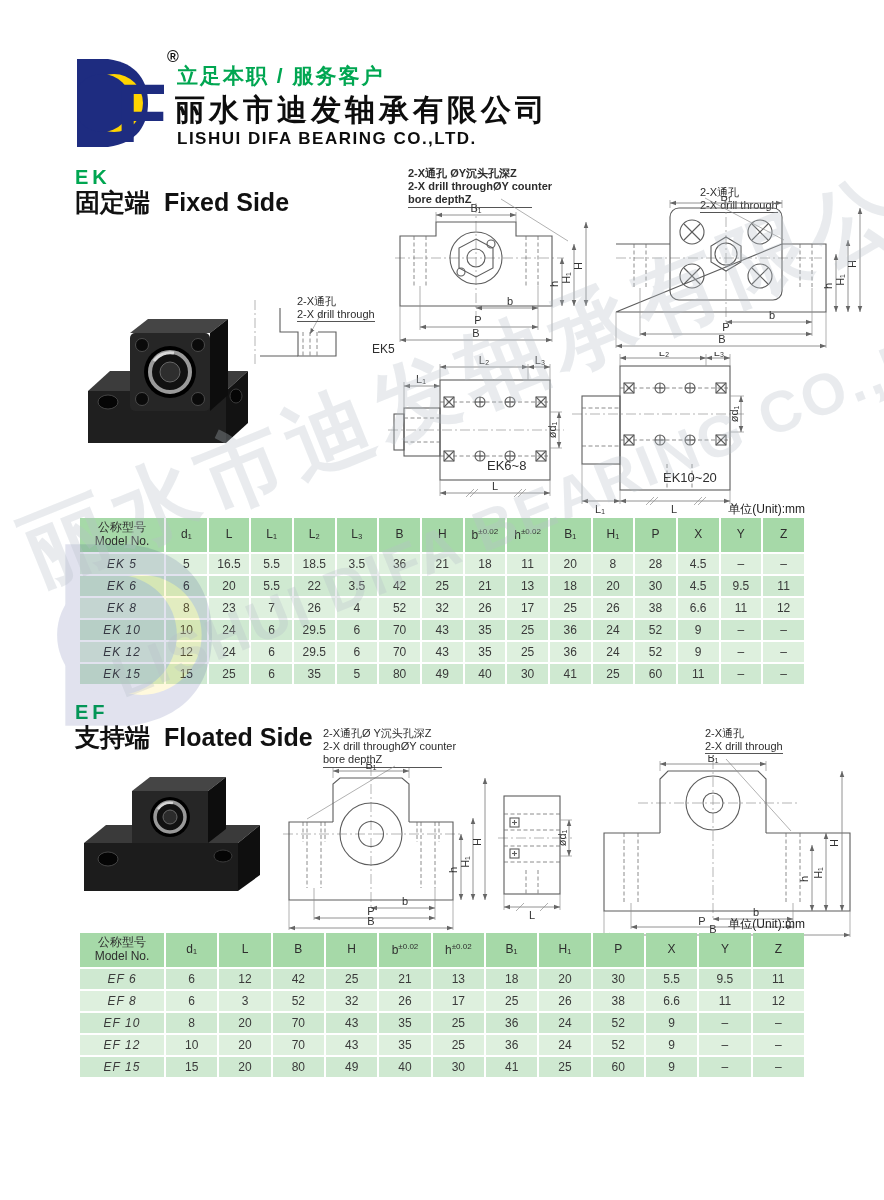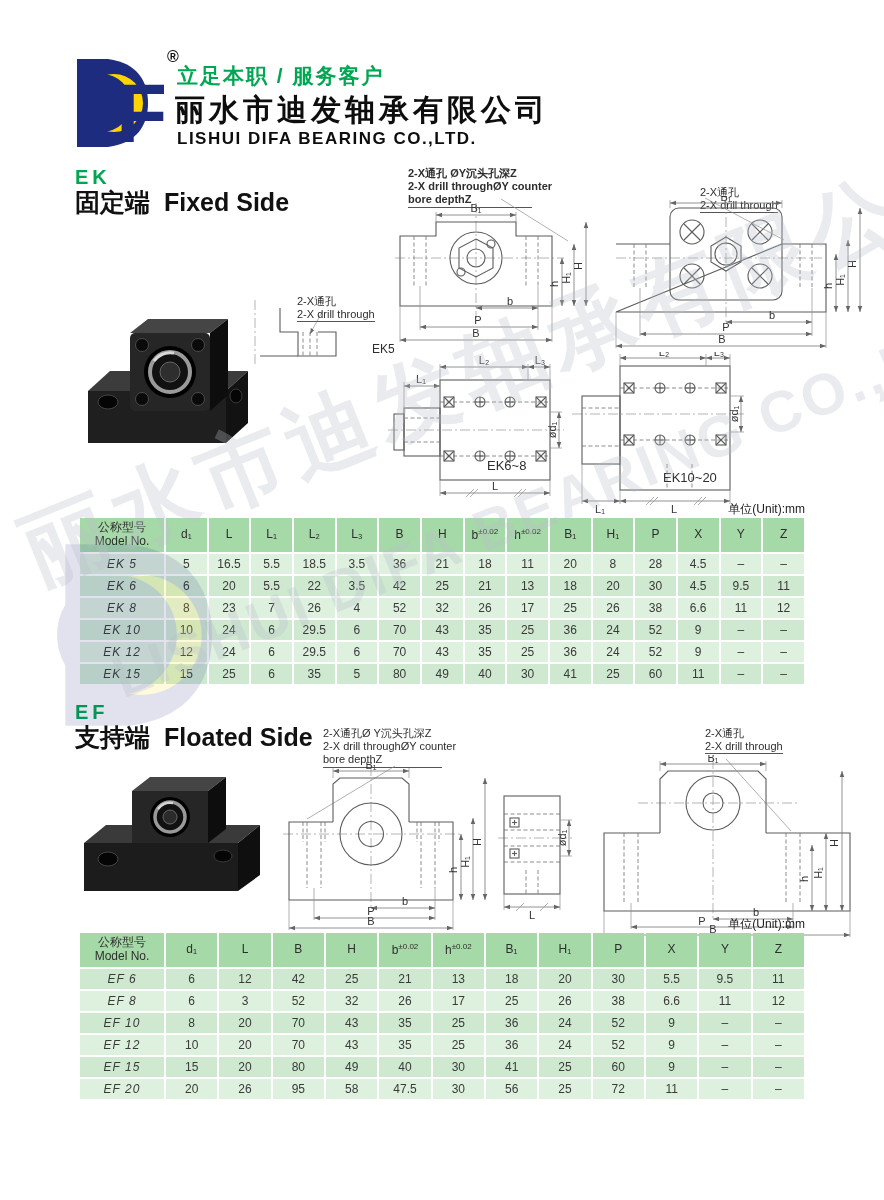--- a/index.html
+++ b/index.html
@@ -709,35 +709,20 @@
           <td>49</td>
           <td>40</td>
           <td>30</td>
           <td>41</td>
           <td>25</td>
           <td>60</td>
           <td>9</td>
           <td>–</td>
           <td>–</td>
         </tr>
-        <tr>
-          <td>EF 20</td>
-          <td>20</td>
-          <td>26</td>
-          <td>95</td>
-          <td>58</td>
-          <td>47.5</td>
-          <td>30</td>
-          <td>56</td>
-          <td>25</td>
-          <td>72</td>
-          <td>11</td>
-          <td>–</td>
-          <td>–</td>
-        </tr>
       </tbody>
     </table>
 
   <svg class="logo-wm" viewBox="0 0 92 96">
     <path d="M5,4 H36 C66,8 76,27 76,48 C76,69 66,88 36,92 H5 Z" fill="#1e2c80"></path>
     <circle cx="42" cy="48" r="29" fill="#ffd400"></circle>
     <circle cx="30" cy="48" r="29" fill="#1e2c80"></circle>
   </svg>
 
   <div class="watermark">

